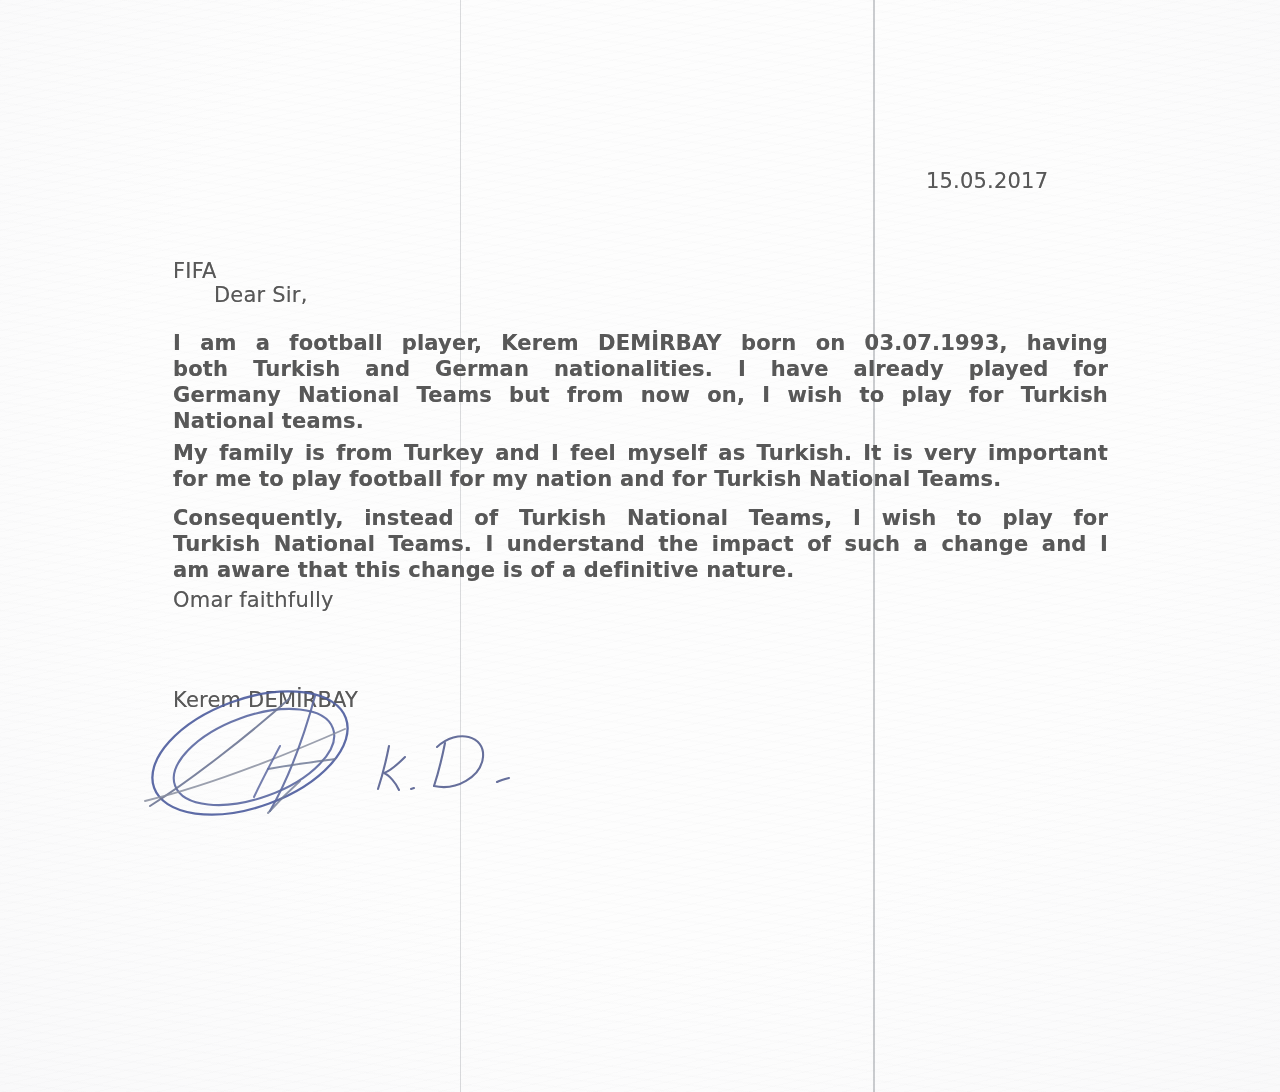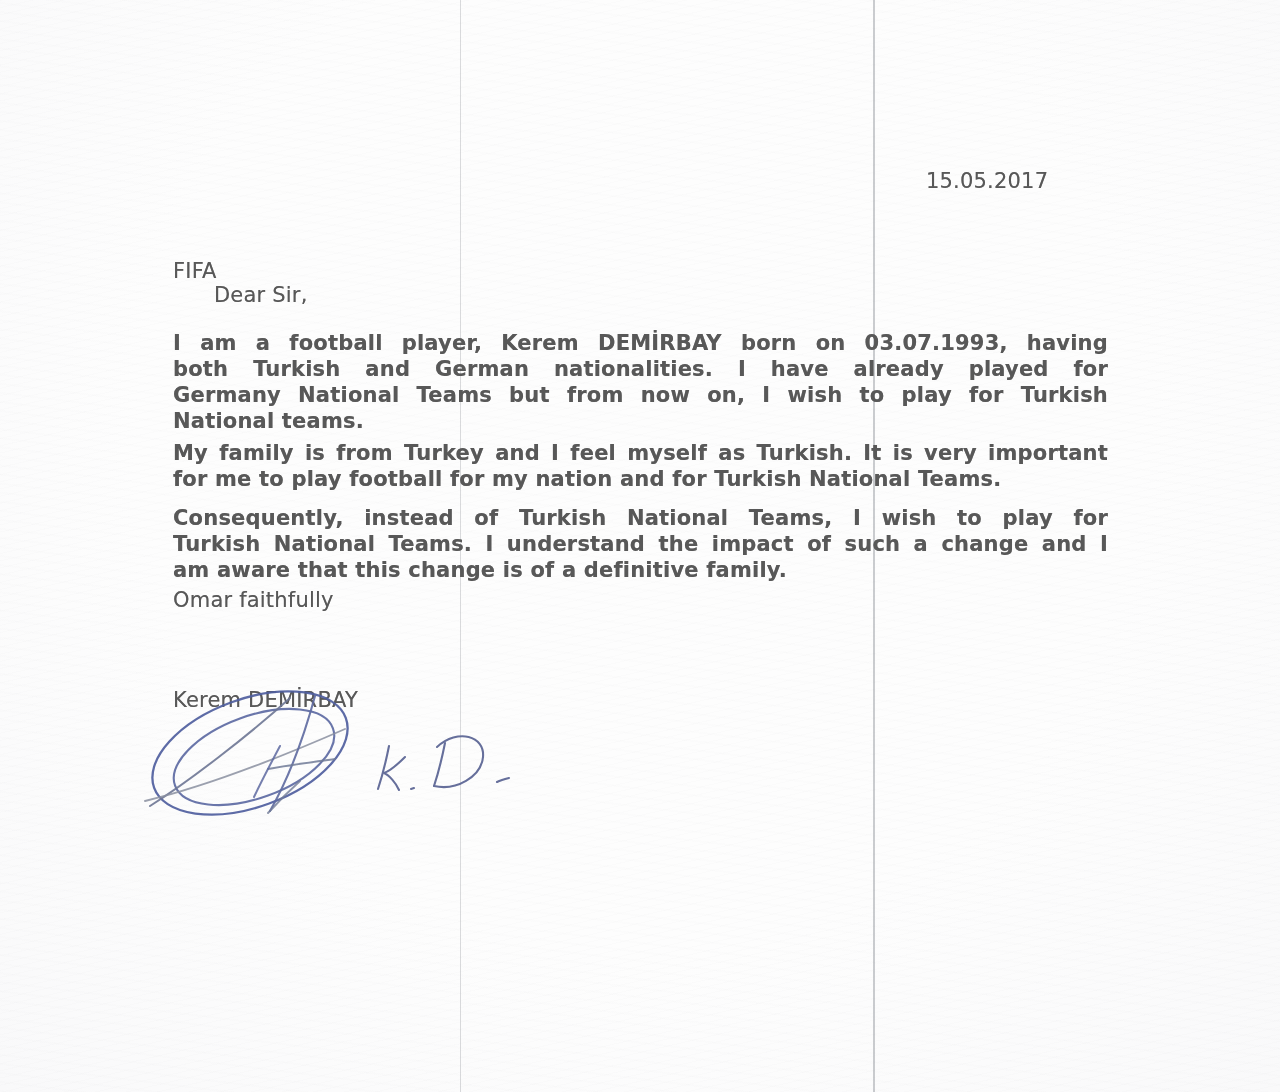--- a/index.html
+++ b/index.html
@@ -83,21 +83,21 @@
   </div>
 
   <div class="para" id="p2">
     <div class="jline">My family is from Turkey and I feel myself as Turkish. It is very important</div>
     <div class="jline last">for me to play football for my nation and for Turkish National Teams.</div>
   </div>
 
   <div class="para" id="p3">
     <div class="jline">Consequently, instead of Turkish National Teams, I wish to play for</div>
     <div class="jline">Turkish National Teams. I understand the impact of such a change and I</div>
-    <div class="jline last">am aware that this change is of a definitive family.</div>
+    <div class="jline last">am aware that this change is of a definitive nature.</div>
   </div>
 
   <div class="txt closing">Omar faithfully</div>
   <div class="txt signer">Kerem DEMİRBAY</div>
 
   <svg class="signature" viewBox="0 0 375 140" role="img">
 
     <ellipse cx="112" cy="69" rx="102" ry="54" transform="rotate(-20 112 69)" stroke="#4f5e9e" stroke-width="2.3" opacity="0.92"></ellipse>
     <ellipse cx="116" cy="73" rx="84" ry="41" transform="rotate(-20 116 73)" stroke="#55639e" stroke-width="2.1" opacity="0.88"></ellipse>
 

